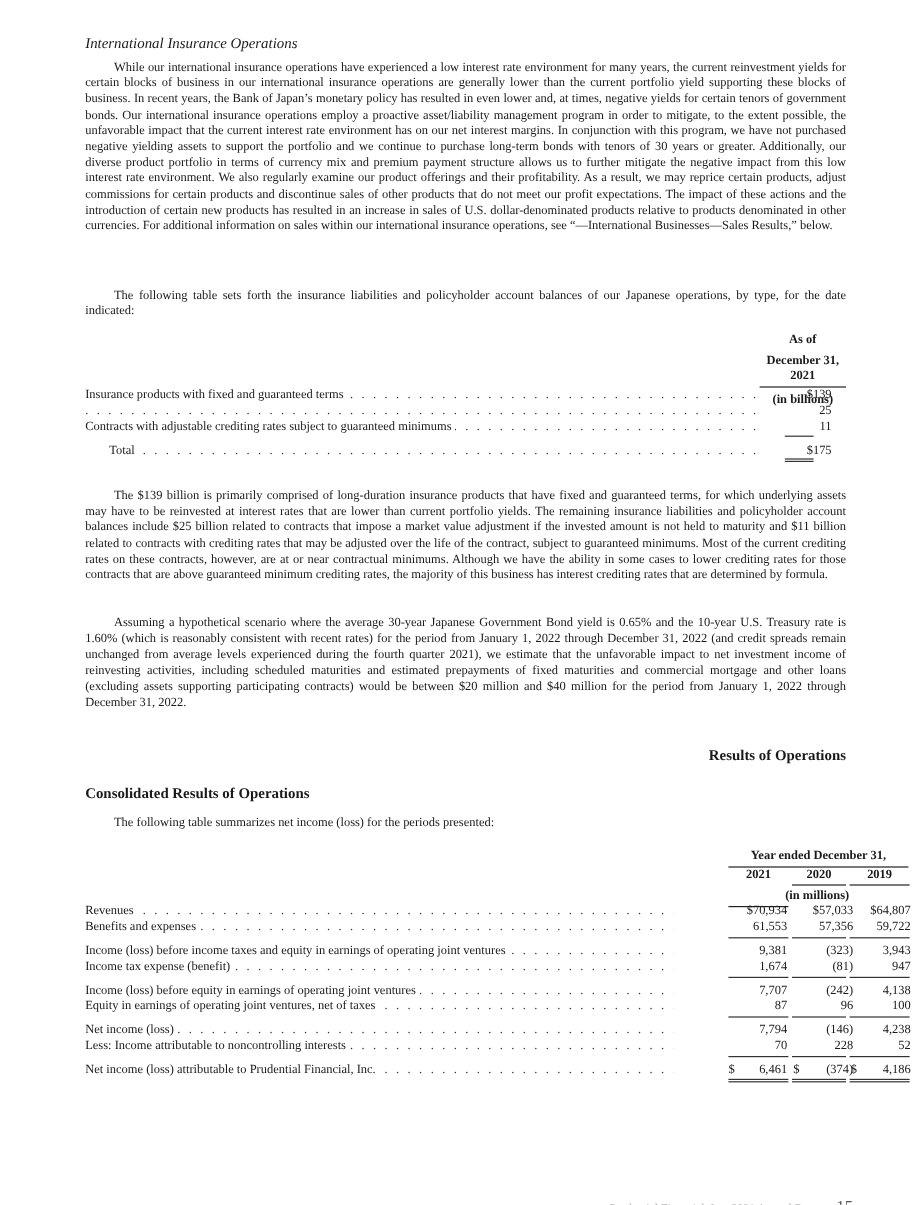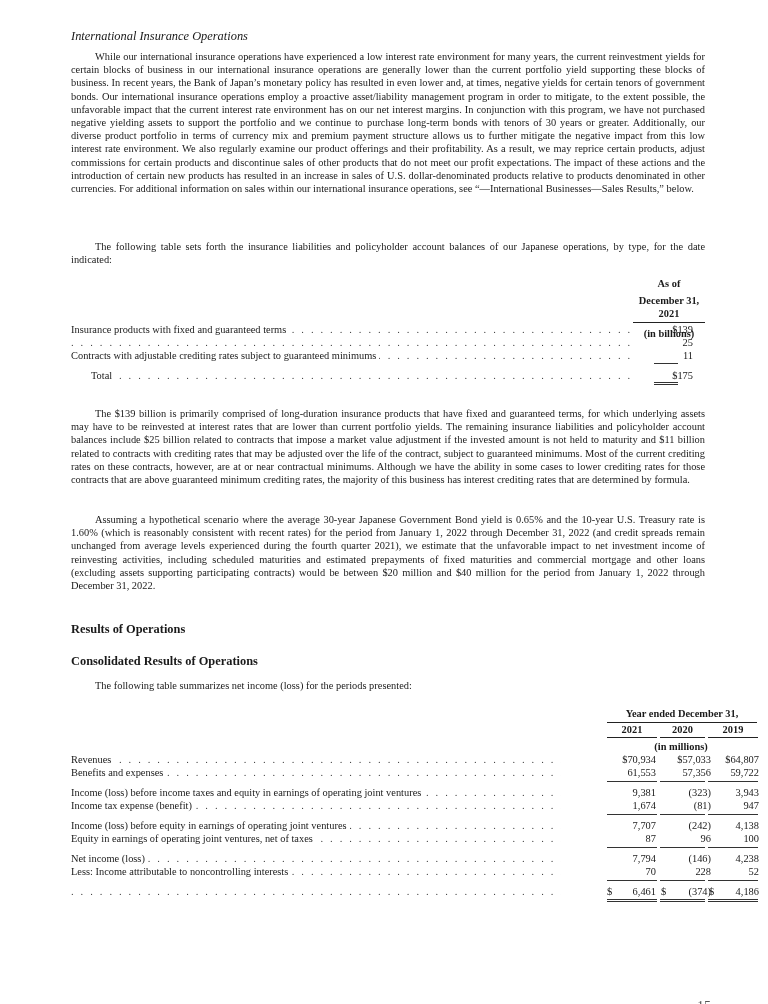--- a/index.html
+++ b/index.html
@@ -8,21 +8,21 @@
     font-family: "Liberation Serif", "DejaVu Serif", serif;
     color: #1a1a1a; font-size: 10.4px; line-height: 13.2px;
   }
   .page { position: absolute; left: 71px; top: 0; width: 634px; }
   .section-italic { position: absolute; top: 30px; left: 0; font-style: italic; font-size: 12.4px; }
   .para { position: absolute; left: 0; width: 634px; text-align: justify; text-indent: 24px; margin: 0; }
   .p1 { top: 50px; }
   .p2 { top: 240px; }
   .p3 { top: 407px; }
   .p4 { top: 513px; }
-  .center-heading { position: absolute; top: 623px; left: 0; width: 690px; text-align: left; font-weight: bold; font-size: 12.4px; }
+  .center-heading { position: absolute; top: 623px; left: 0; width: 690px; text-align: right; font-weight: bold; font-size: 12.4px; }
   .sub-heading { position: absolute; top: 655px; left: 0; font-weight: bold; font-size: 12.4px; }
   .p5 { top: 679px; }
 
   
   .t1-head { position: absolute; left: 562px; width: 72px; text-align: center; font-weight: bold; font-size: 10.4px; }
   .t1-h1 { top: 277px; }
   .t1-h2 { top: 294px; width: 72px; border-bottom: 1.5px solid #222; padding-bottom: 2px; }
   .t1-unit { top: 327px; }
   .row { position: absolute; left: 0; width: 634px; height: 13px; }
   .row .label { position: absolute; left: 0; white-space: nowrap; overflow: hidden; background: #fff; padding-right: 3px; z-index: 2; }
@@ -85,21 +85,21 @@
 
   <p class="para p3">The $139 billion is primarily comprised of long-duration insurance products that have fixed and guaranteed terms, for which underlying assets may have to be reinvested at interest rates that are lower than current portfolio yields. The remaining insurance liabilities and policyholder account balances include $25 billion related to contracts that impose a market value adjustment if the invested amount is not held to maturity and $11 billion related to contracts with crediting rates that may be adjusted over the life of the contract, subject to guaranteed minimums. Most of the current crediting rates on these contracts, however, are at or near contractual minimums. Although we have the ability in some cases to lower crediting rates for those contracts that are above guaranteed minimum crediting rates, the majority of this business has interest crediting rates that are determined by formula.</p>
   <p class="para p4">Assuming a hypothetical scenario where the average 30-year Japanese Government Bond yield is 0.65% and the 10-year U.S. Treasury rate is 1.60% (which is reasonably consistent with recent rates) for the period from January 1, 2022 through December 31, 2022 (and credit spreads remain unchanged from average levels experienced during the fourth quarter 2021), we estimate that the unfavorable impact to net investment income of reinvesting activities, including scheduled maturities and estimated prepayments of fixed maturities and commercial mortgage and other loans (excluding assets supporting participating contracts) would be between $20 million and $40 million for the period from January 1, 2022 through December 31, 2022.</p>
 
   <div class="center-heading" style="width:634px">Results of Operations</div>
   <div class="sub-heading">Consolidated Results of Operations</div>
   <p class="para p5" style="margin:0">The following table summarizes net income (loss) for the periods presented:</p>
 
   <div class="t2">
     <div class="t2-head" style="top:707px; left:536px; width:150px; border-bottom:1.5px solid #222; padding-bottom:2px;">Year ended December 31,</div>
-    <div class="t2-head" style="top:723px; left:536px; width:50px; border-bottom:1.5px solid #222; padding-bottom:1px;">2021</div>
+    <div class="t2-head" style="top:723px; left:536px; width:50px; border-bottom:1.5px solid #222; padding-bottom:19px;">2021</div>
     <div class="t2-head" style="top:723px; left:589px; width:45px; border-bottom:1.5px solid #222; padding-bottom:1px;">2020</div>
     <div class="t2-head" style="top:723px; left:637px; width:50px; border-bottom:1.5px solid #222; padding-bottom:1px;">2019</div>
     <div class="t2-head" style="top:740px; left:570px; width:80px;">(in millions)</div>
 
     <div class="row" style="top:753px">
       <span class="dots">. . . . . . . . . . . . . . . . . . . . . . . . . . . . . . . . . . . . . . . . . . . . . . . . . . . . . . . . . . . . . . . . . . . . . . . . . . . . . . . . . . . . . . . . . . . . . . . . . . . . . . . . . . . . . . . . . . . . . . . . . . . . . . . . . . . . . . . . . . . . . . . . . . . . .</span>
       <span class="label">Revenues</span>
       <span class="c c1">$70,934</span>
       <span class="c c2">$57,033</span>
       <span class="c c3">$64,807</span>
@@ -164,20 +164,21 @@
       <span class="c c1">70</span>
       <span class="c c2">228</span>
       <span class="c c3">52</span>
     </div>
     <div class="ul" style="top:880px; left:536px; width:50px"></div>
     <div class="ul" style="top:880px; left:589px; width:45px"></div>
     <div class="ul" style="top:880px; left:637px; width:50px"></div>
 
     <div class="row" style="top:885px">
       <span class="dots">. . . . . . . . . . . . . . . . . . . . . . . . . . . . . . . . . . . . . . . . . . . . . . . . . . . . . . . . . . . . . . . . . . . . . . . . . . . . . . . . . . . . . . . . . . . . . . . . . . . . . . . . . . . . . . . . . . . . . . . . . . . . . . . . . . . . . . . . . . . . . . . . . . . . .</span>
+      <span class="label">Net income (loss) attributable to Prudential Financial, Inc.</span>
       <span class="sym" style="left:536px">$</span>
       <span class="c c1">6,461</span>
       <span class="sym" style="left:590px">$</span>
       <span class="c c2">(374)</span>
       <span class="sym" style="left:638px">$</span>
       <span class="c c3">4,186</span>
     </div>
     <div class="dul" style="top:899px; left:536px; width:50px"></div>
     <div class="dul" style="top:899px; left:589px; width:45px"></div>
     <div class="dul" style="top:899px; left:637px; width:50px"></div>

